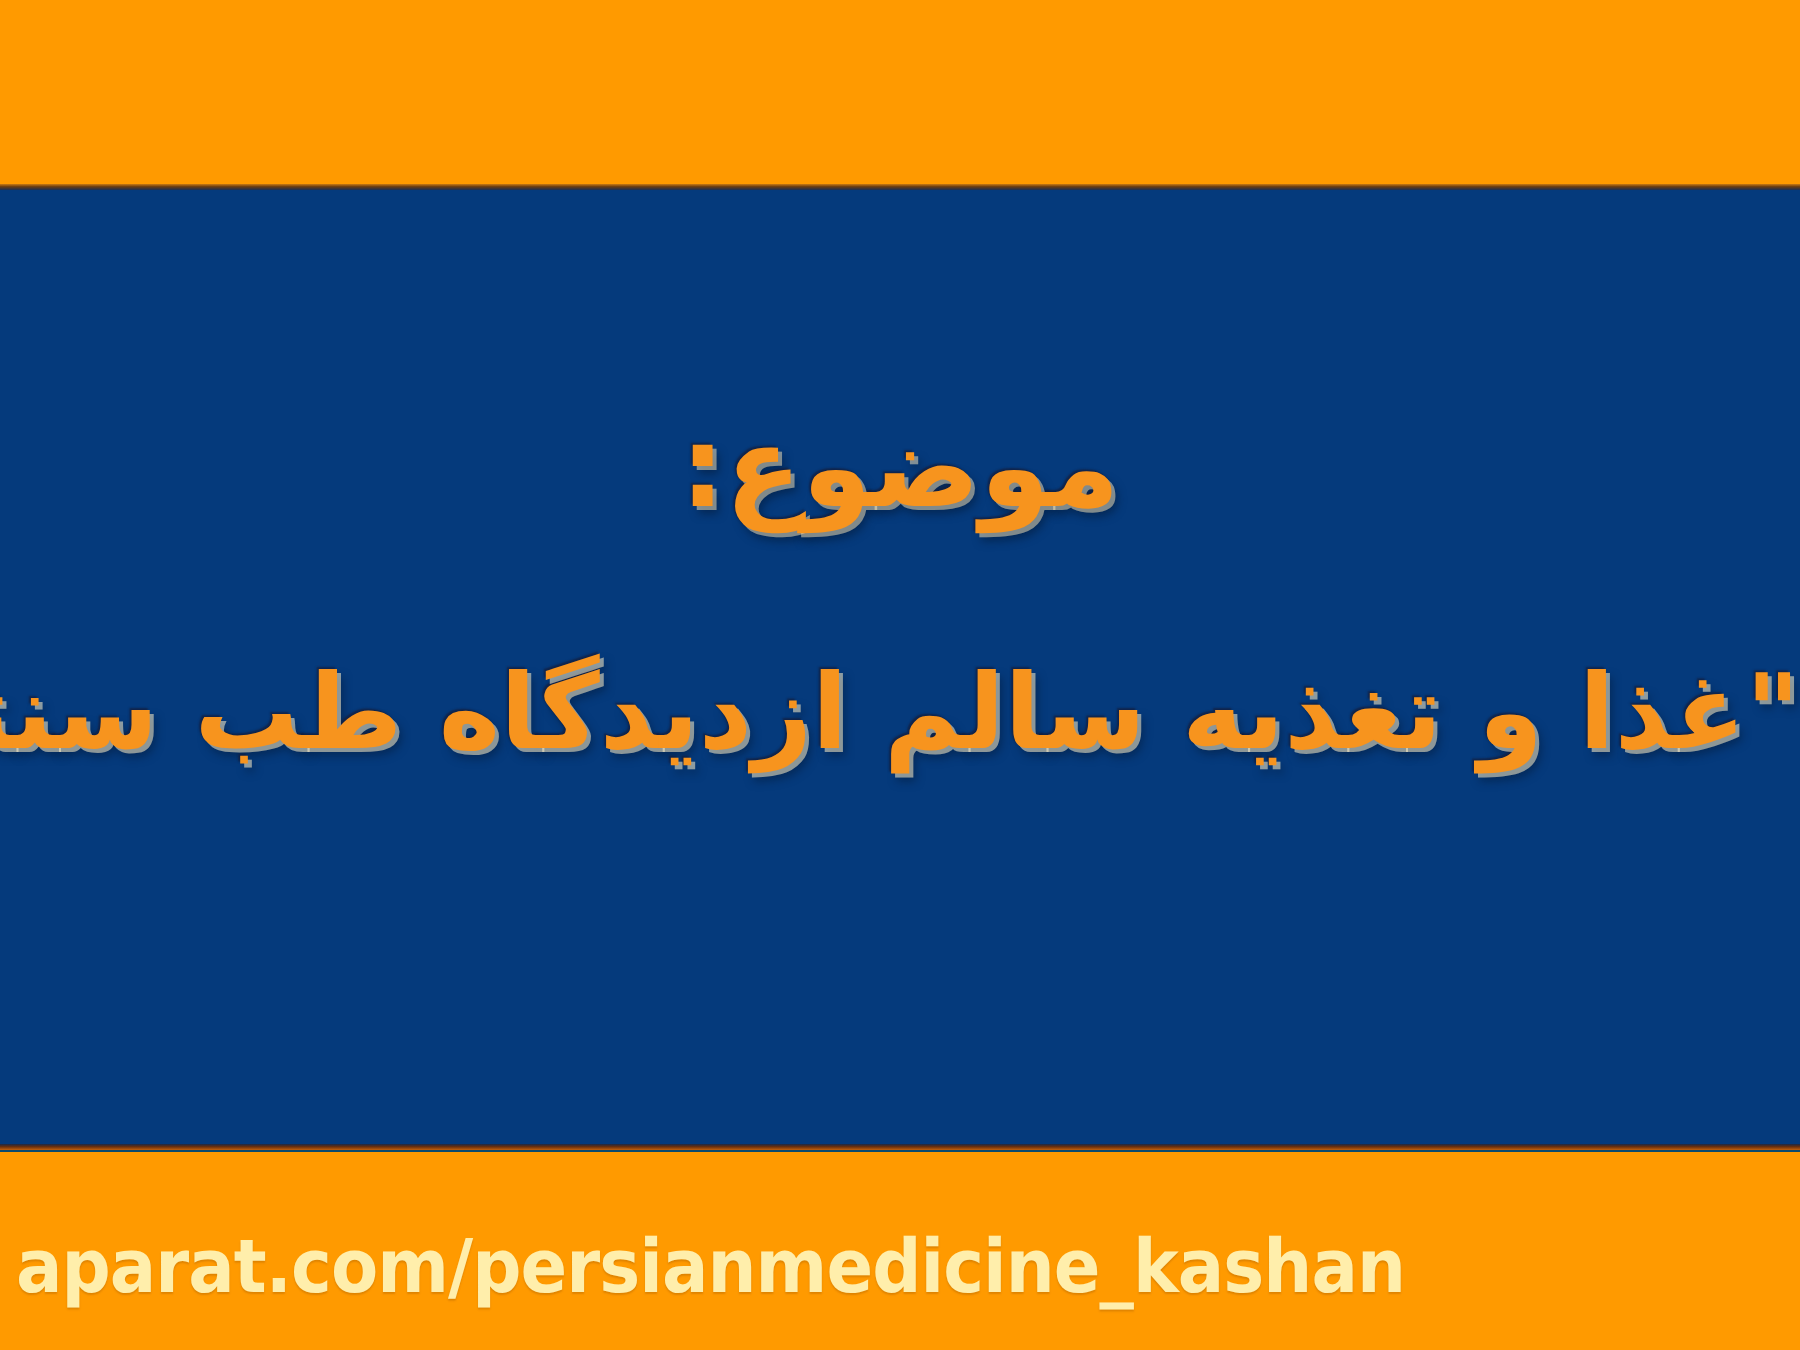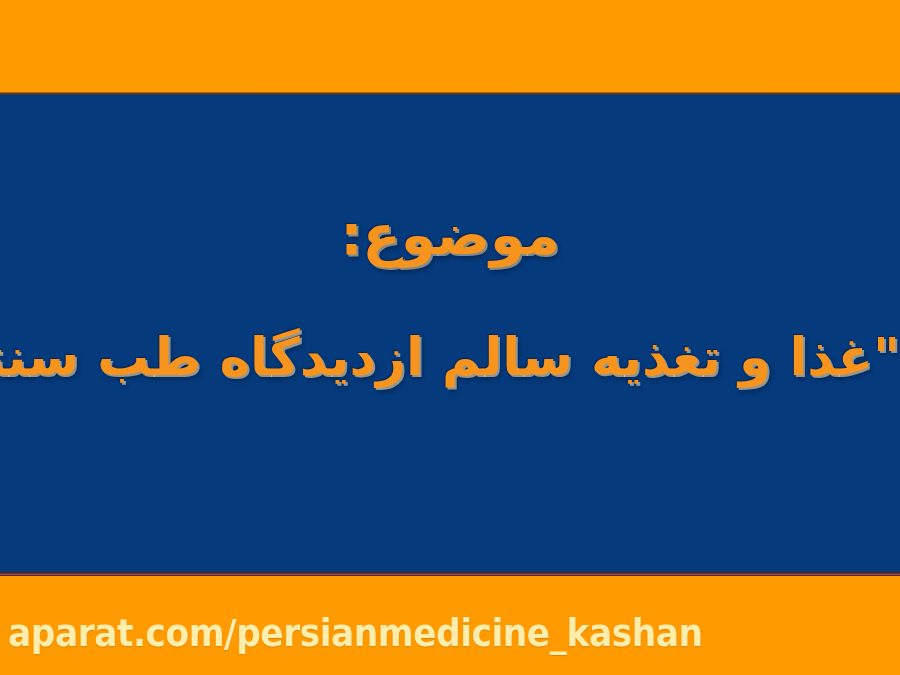--- a/index.html
+++ b/index.html
@@ -6,21 +6,21 @@
   html, body {
     margin: 0;
     padding: 0;
     background: #000;
   }
   #slide {
     position: relative;
     width: 900px;
     height: 675px;
     overflow: hidden;
-    background: #4c1d95;
+    background: #0c4a6e;
     font-family: "DejaVu Sans", "Liberation Sans", sans-serif;
     user-select: none;
   }
 
   
   .band {
     position: absolute;
     left: 0;
     width: 900px;
     background: #ff9a00;

